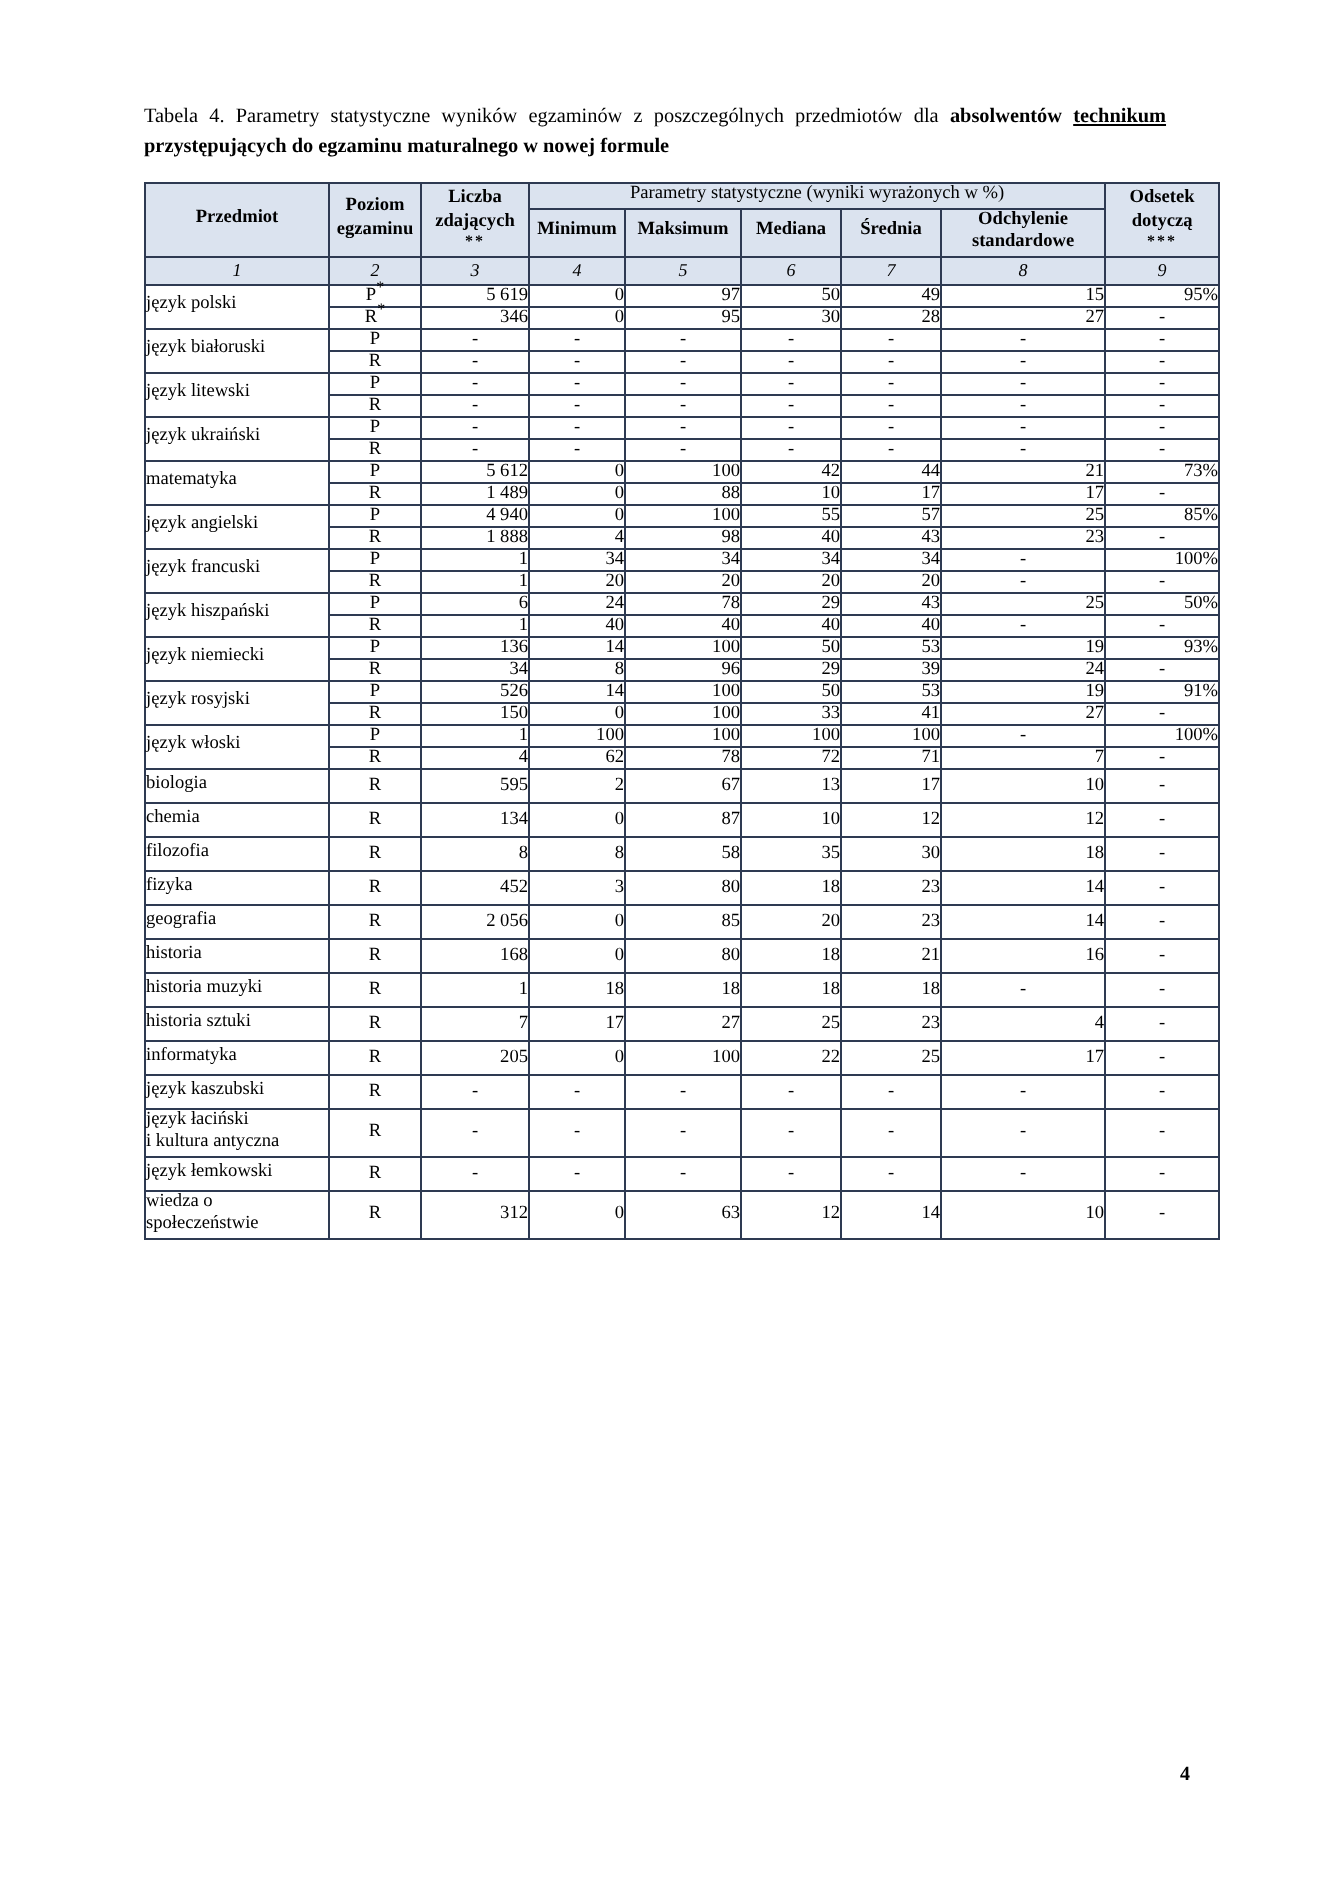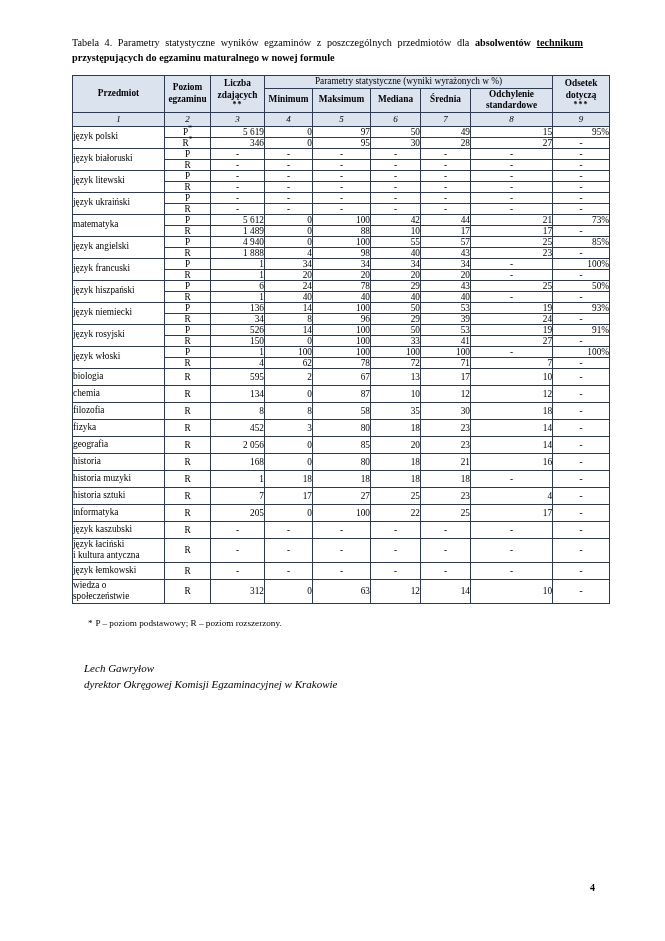--- a/index.html
+++ b/index.html
@@ -12,21 +12,21 @@
     background: #ffffff;
     font-family: "Liberation Serif", serif;
     color: #000000;
     overflow: hidden;
   }
   .page {
     position: relative;
     width: 639px;
     height: 941px;
     box-sizing: border-box;
-    padding: 36px 56px 0 72px;
+    padding: 52px 56px 0 72px;
   }
   .caption {
     font-size: 10.2px;
     line-height: 14.5px;
     text-align: justify;
     margin: 0 0 10px 0;
   }
   .caption .b { font-weight: bold; }
   .caption .u { text-decoration: underline; }
 
@@ -545,25 +545,17 @@
           <td class="num">63</td>
           <td class="num">12</td>
           <td class="num">14</td>
           <td class="num">10</td>
           <td class="dash">-</td>
         </tr>
       </tbody>
   </table>
 
   <div class="footnotes">
-    <p>
-      <span class="marker">*</span>
-      <span>P – poziom podstawowy; R – poziom rozszerzony.</span>
-    </p>
   </div>
 
-  <div class="sig">
-    <div>Lech Gawryłow</div>
-    <div>dyrektor Okręgowej Komisji Egzaminacyjnej w Krakowie</div>
-  </div>
 
   <div class="pagenum">4</div>
 </div>
 
 </body></html>

